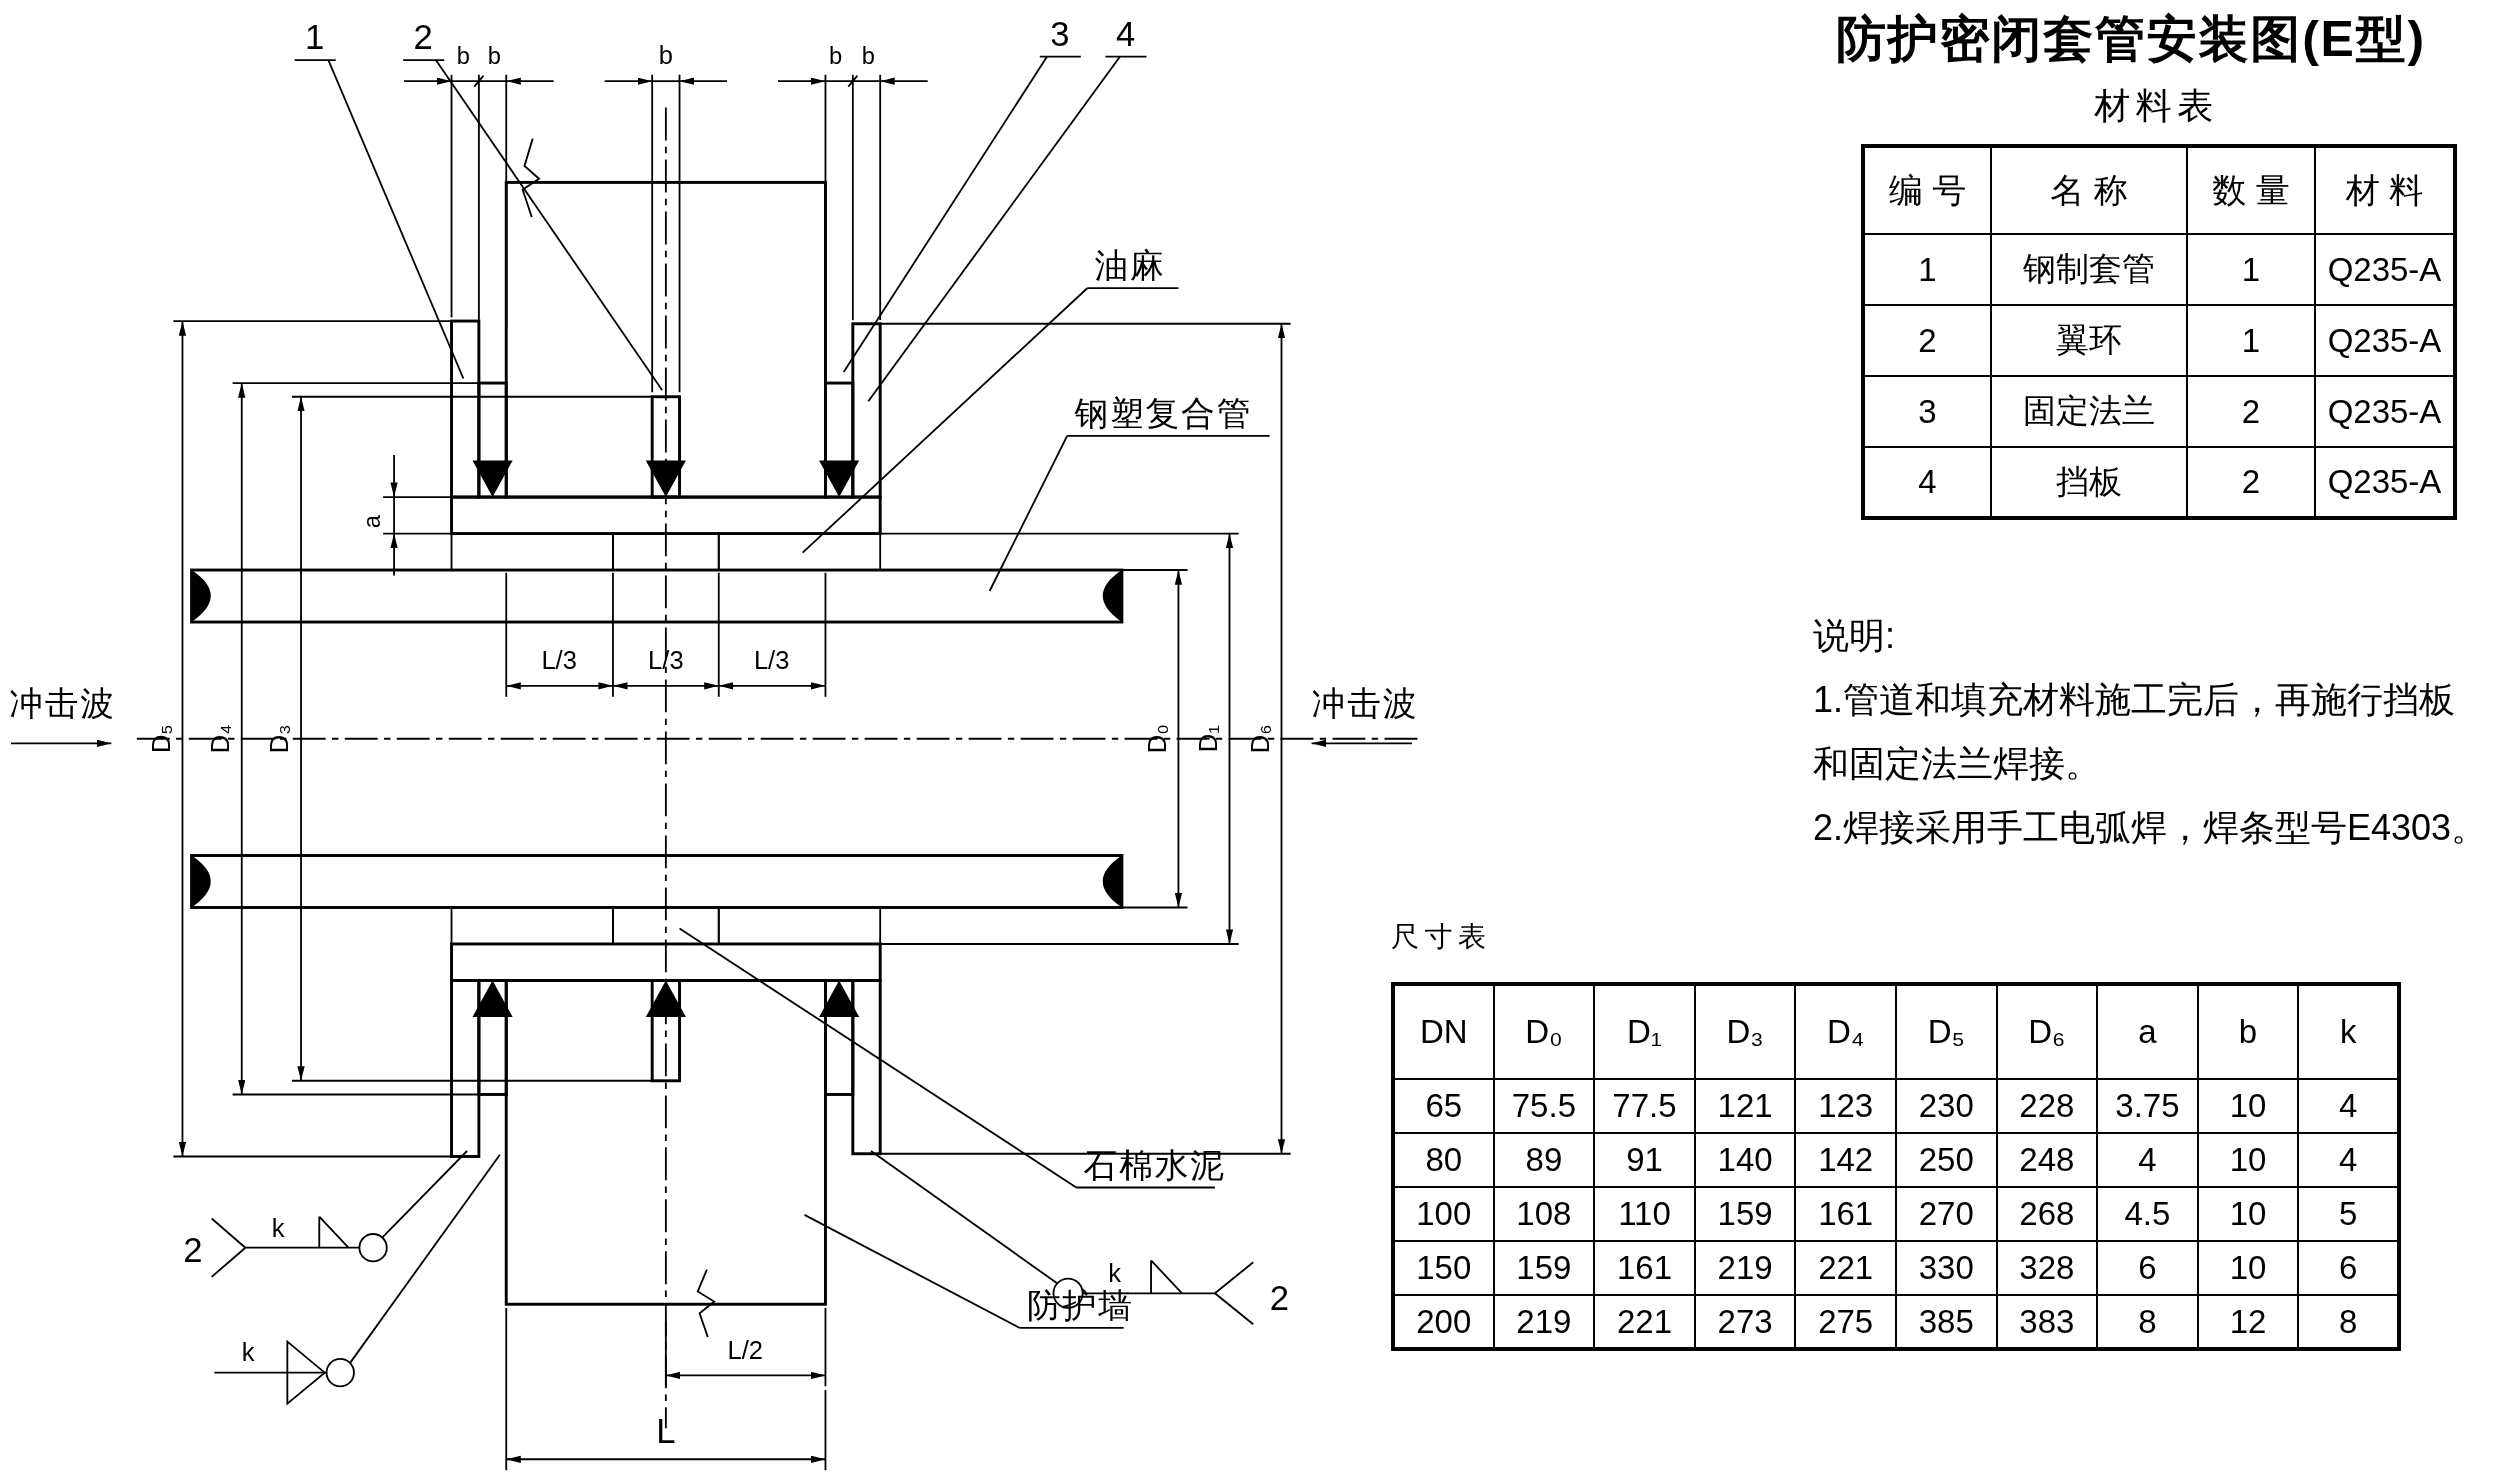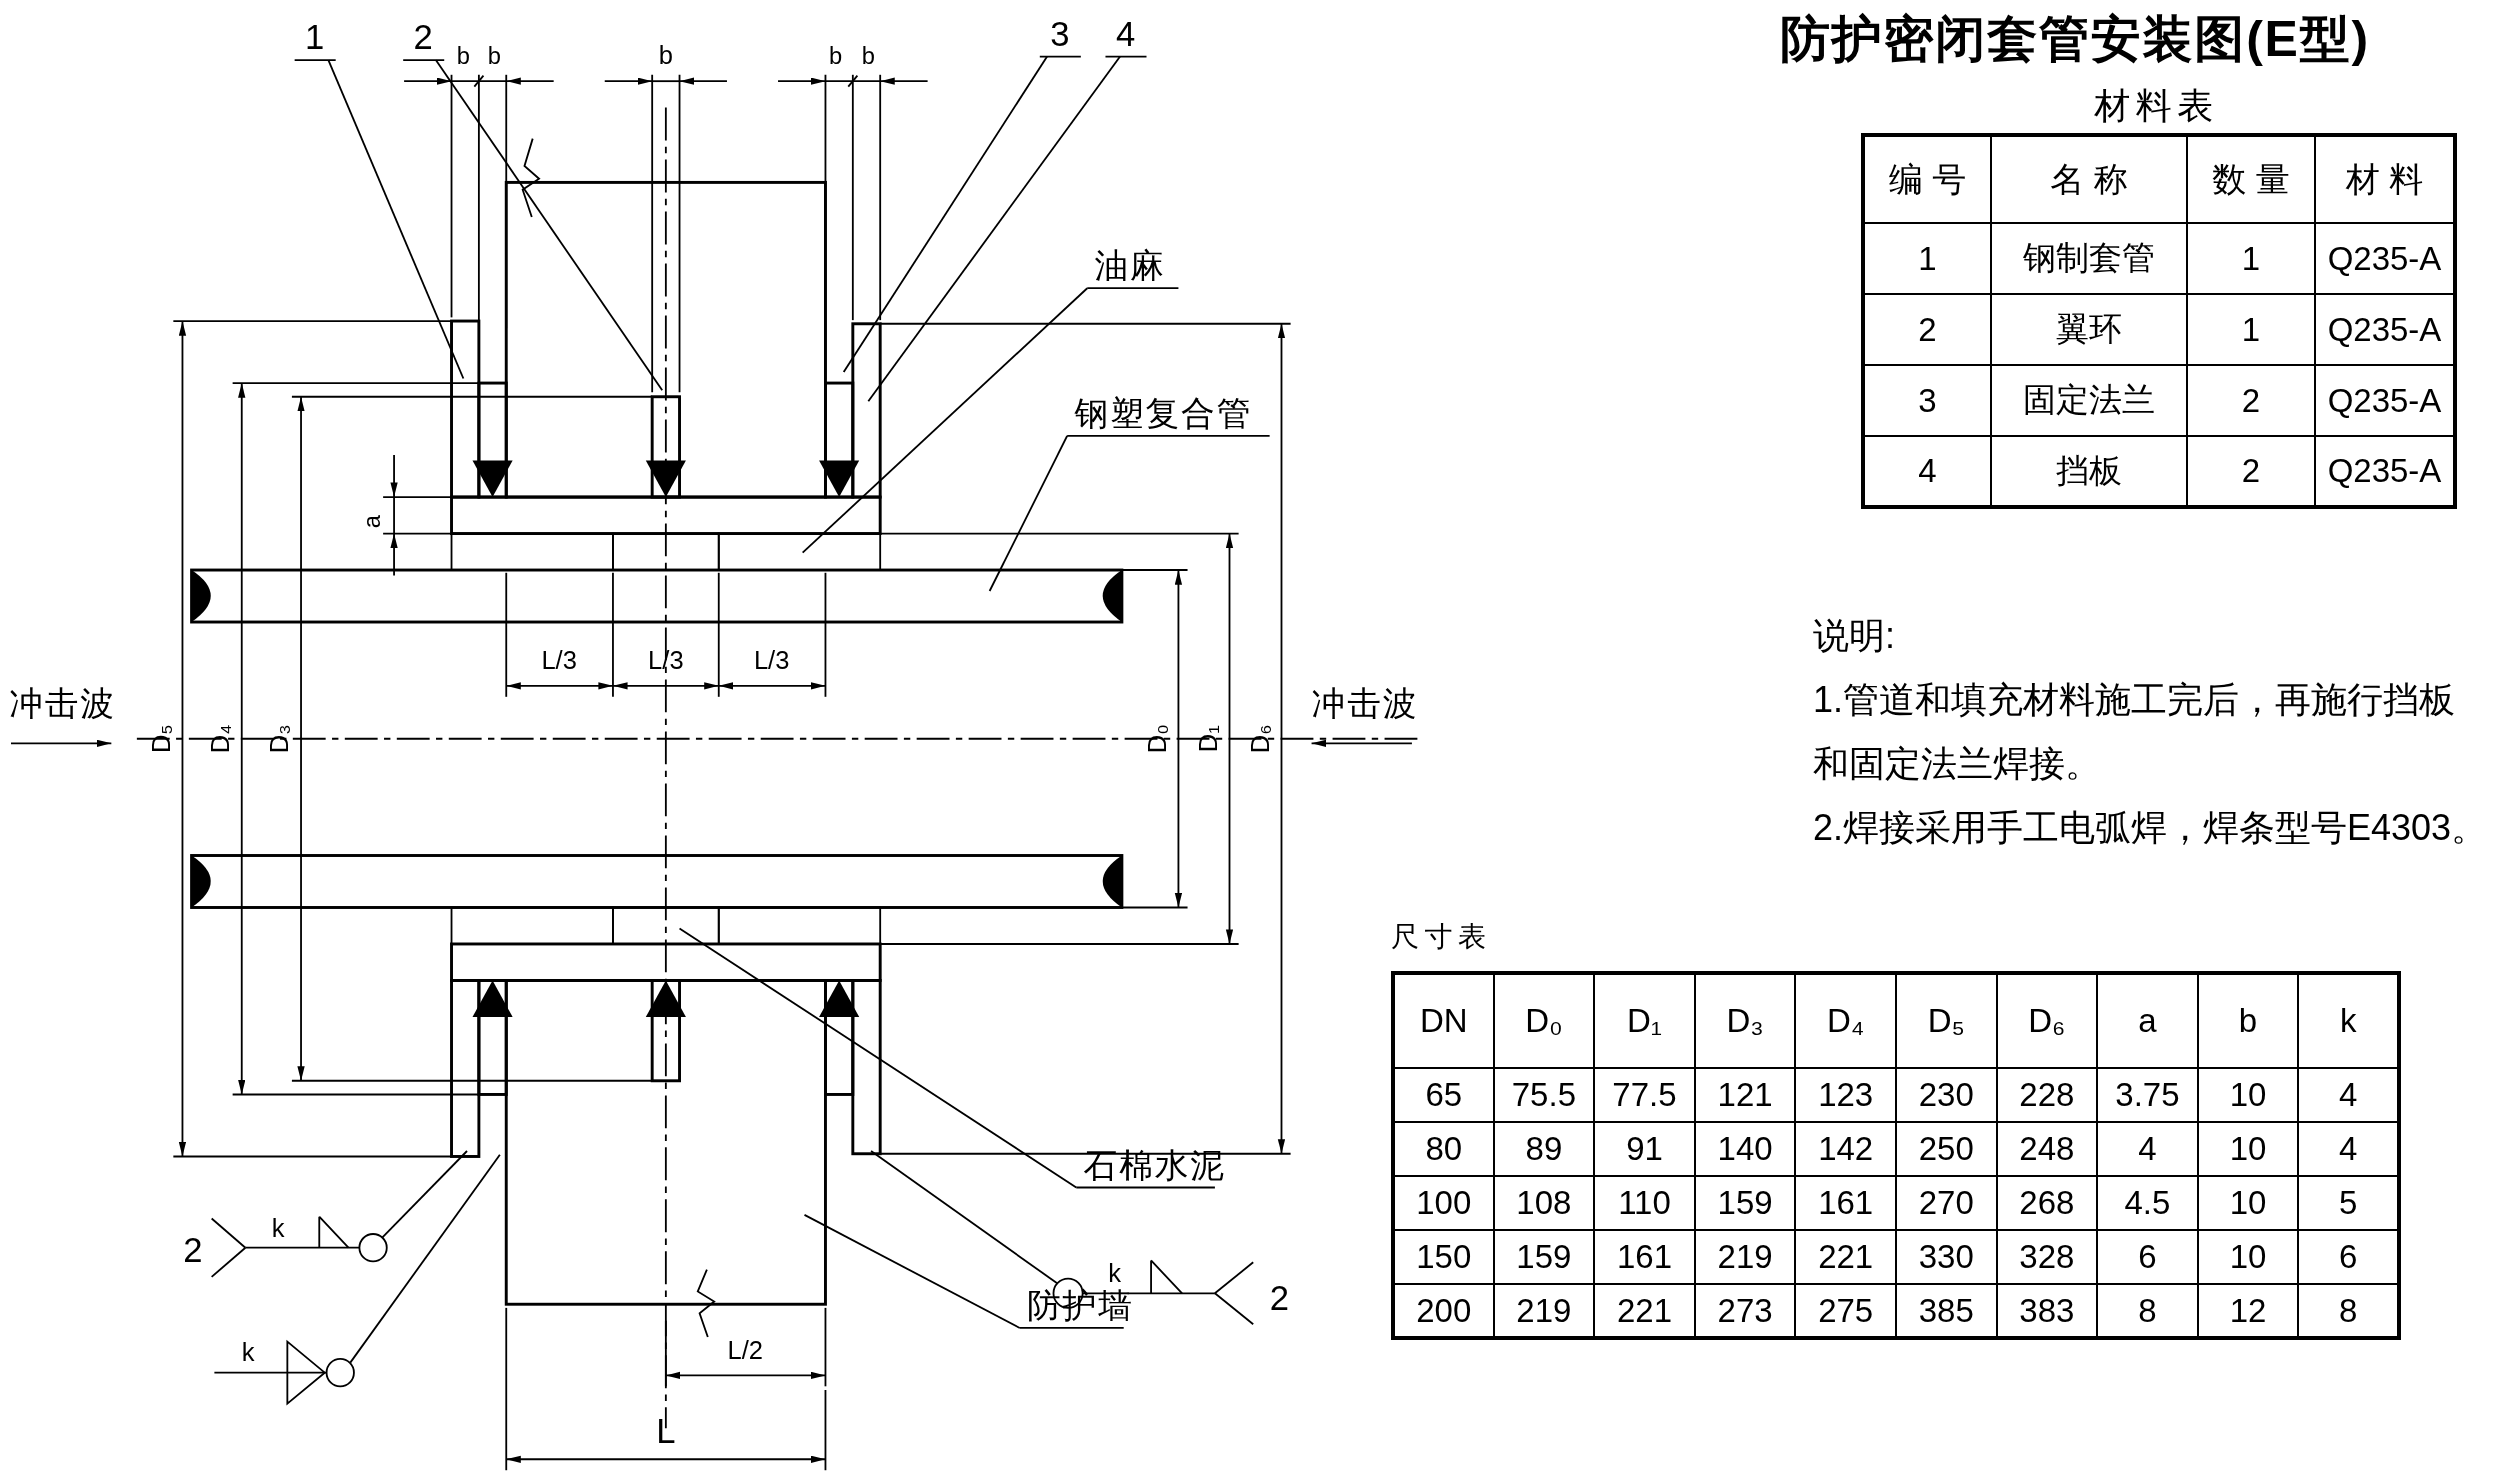--- a/index.html
+++ b/index.html
@@ -1,27 +1,27 @@
 <!DOCTYPE html>
 <html style="font-size:14.6px"><head>
 <meta charset="utf-8">
 <style>
   * { margin:0; padding:0; box-sizing:border-box; }
   html,body { background:#fff; }
   body { width:2512px; height:1483px; position:relative; overflow:hidden;
          font-family:"Liberation Sans", sans-serif; color:#000; }
   .abs { position:absolute; }
   
-  .title { left:1724px; top:5.5px; width:702px; text-align:center;
+  .title { left:1724px; top:5.5px; width:702px; text-align:right;
            font-size:50px; font-weight:bold; letter-spacing:1.8px; }
   .mat-caption { left:1861px; top:82px; width:591px; text-align:center;
            font-size:36px; letter-spacing:5.5px; }
   .size-caption { left:1391px; top:918px; width:1117px; text-align:left;
            font-size:28px; letter-spacing:5.5px; }
-  table { border-collapse:collapse; background:#fff; table-layout:fixed; }
+  table { border-collapse:collapse; background:#fff; table-layout:fixed;margin-top:11px; }
   th,td { border:2.3px solid #000; text-align:center; vertical-align:middle;
           font-weight:normal; font-size:33px; overflow:hidden; }
   .mat-table { left:1861px; top:133px; width:591px; border:4.6px solid #000; }
   .mat-table th { height:88px; font-size:34px; }
   .mat-table tr { height:71px; }
   .mat-table col:nth-child(1){width:128px;} .mat-table col:nth-child(2){width:196px;}
   .mat-table col:nth-child(3){width:128px;} .mat-table col:nth-child(4){width:140px;}
   .size-table { left:1391px; top:971px; width:1010px; border:4.6px solid #000; }
   .size-table th { height:95px; }
   .size-table tr { height:54px; }

